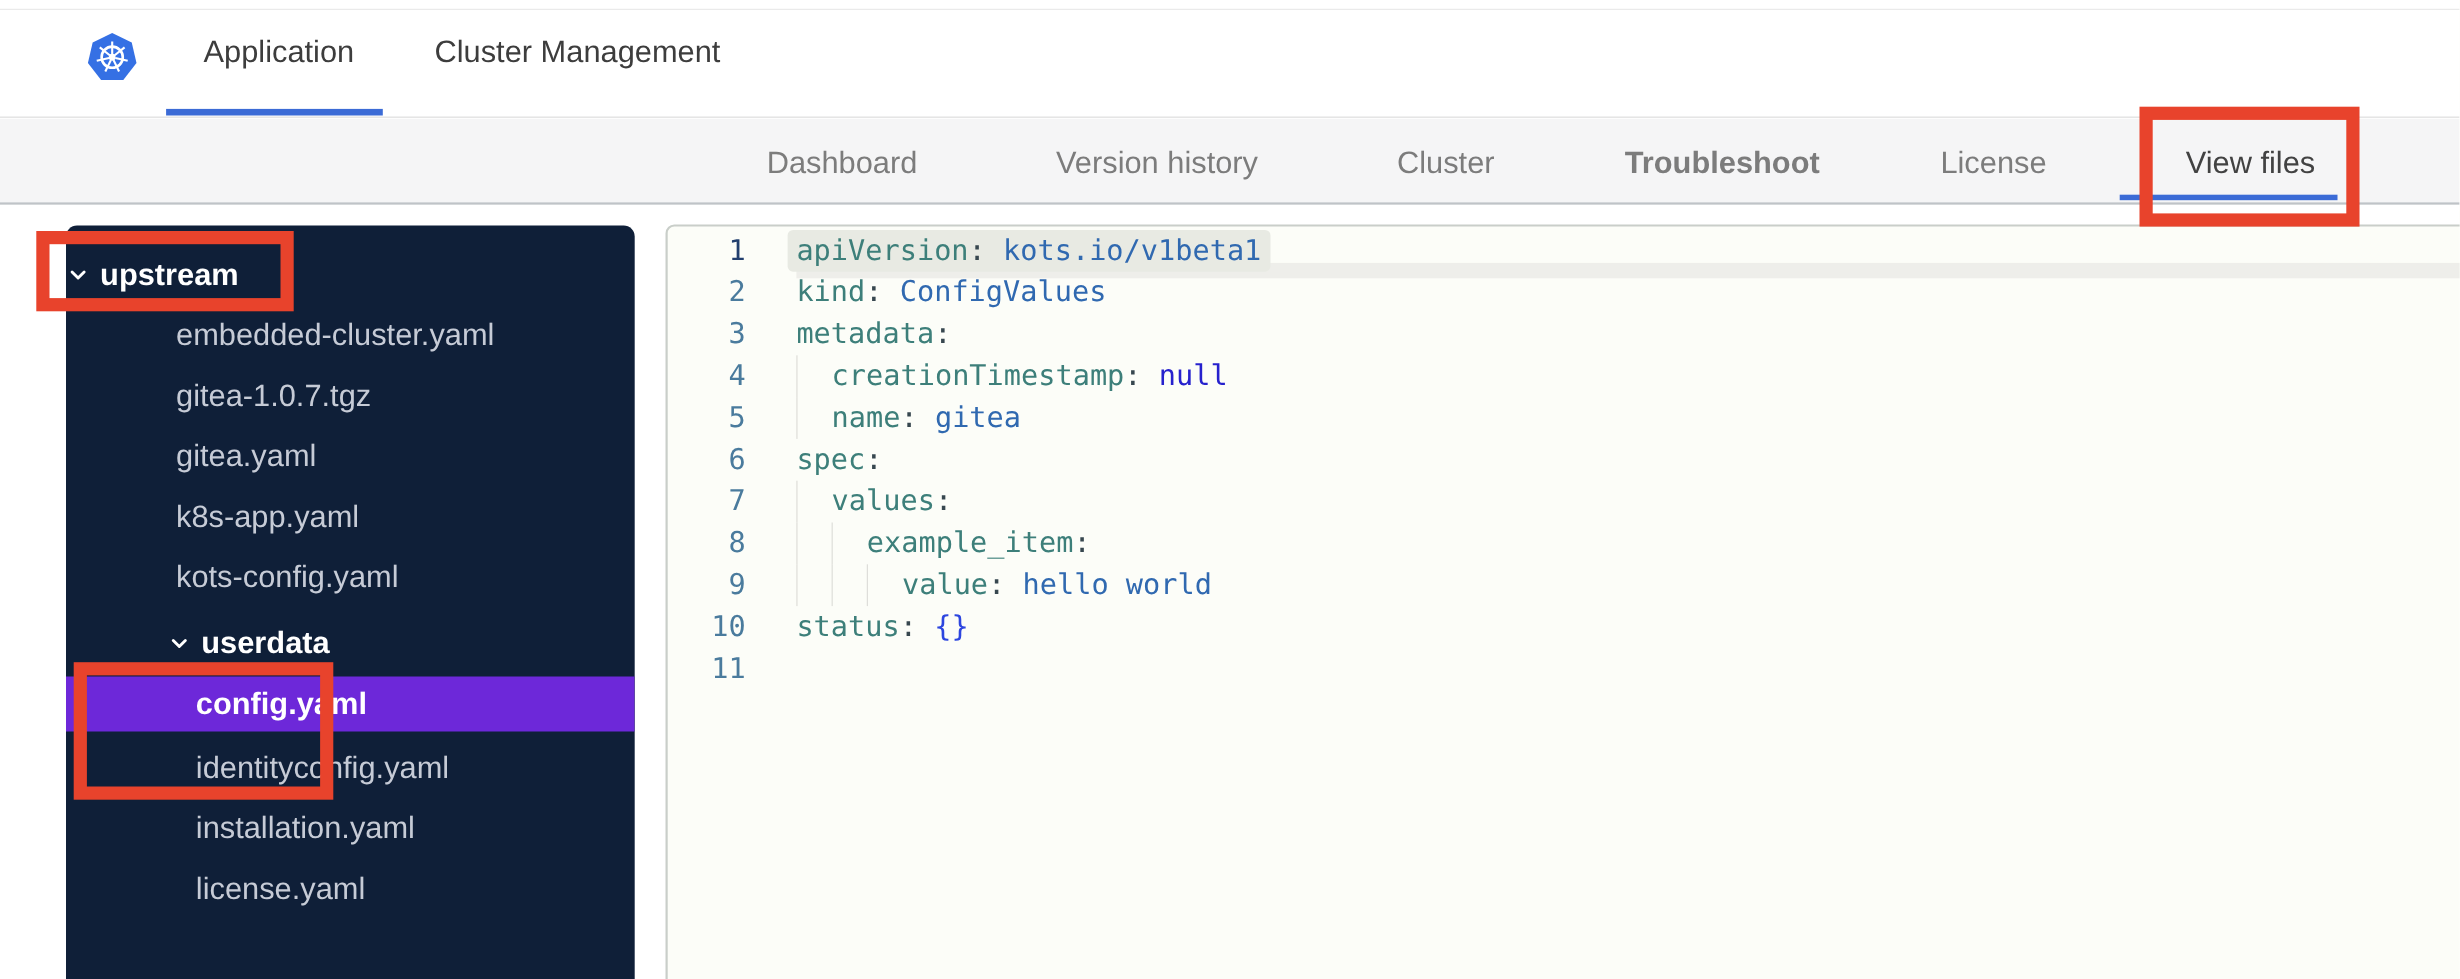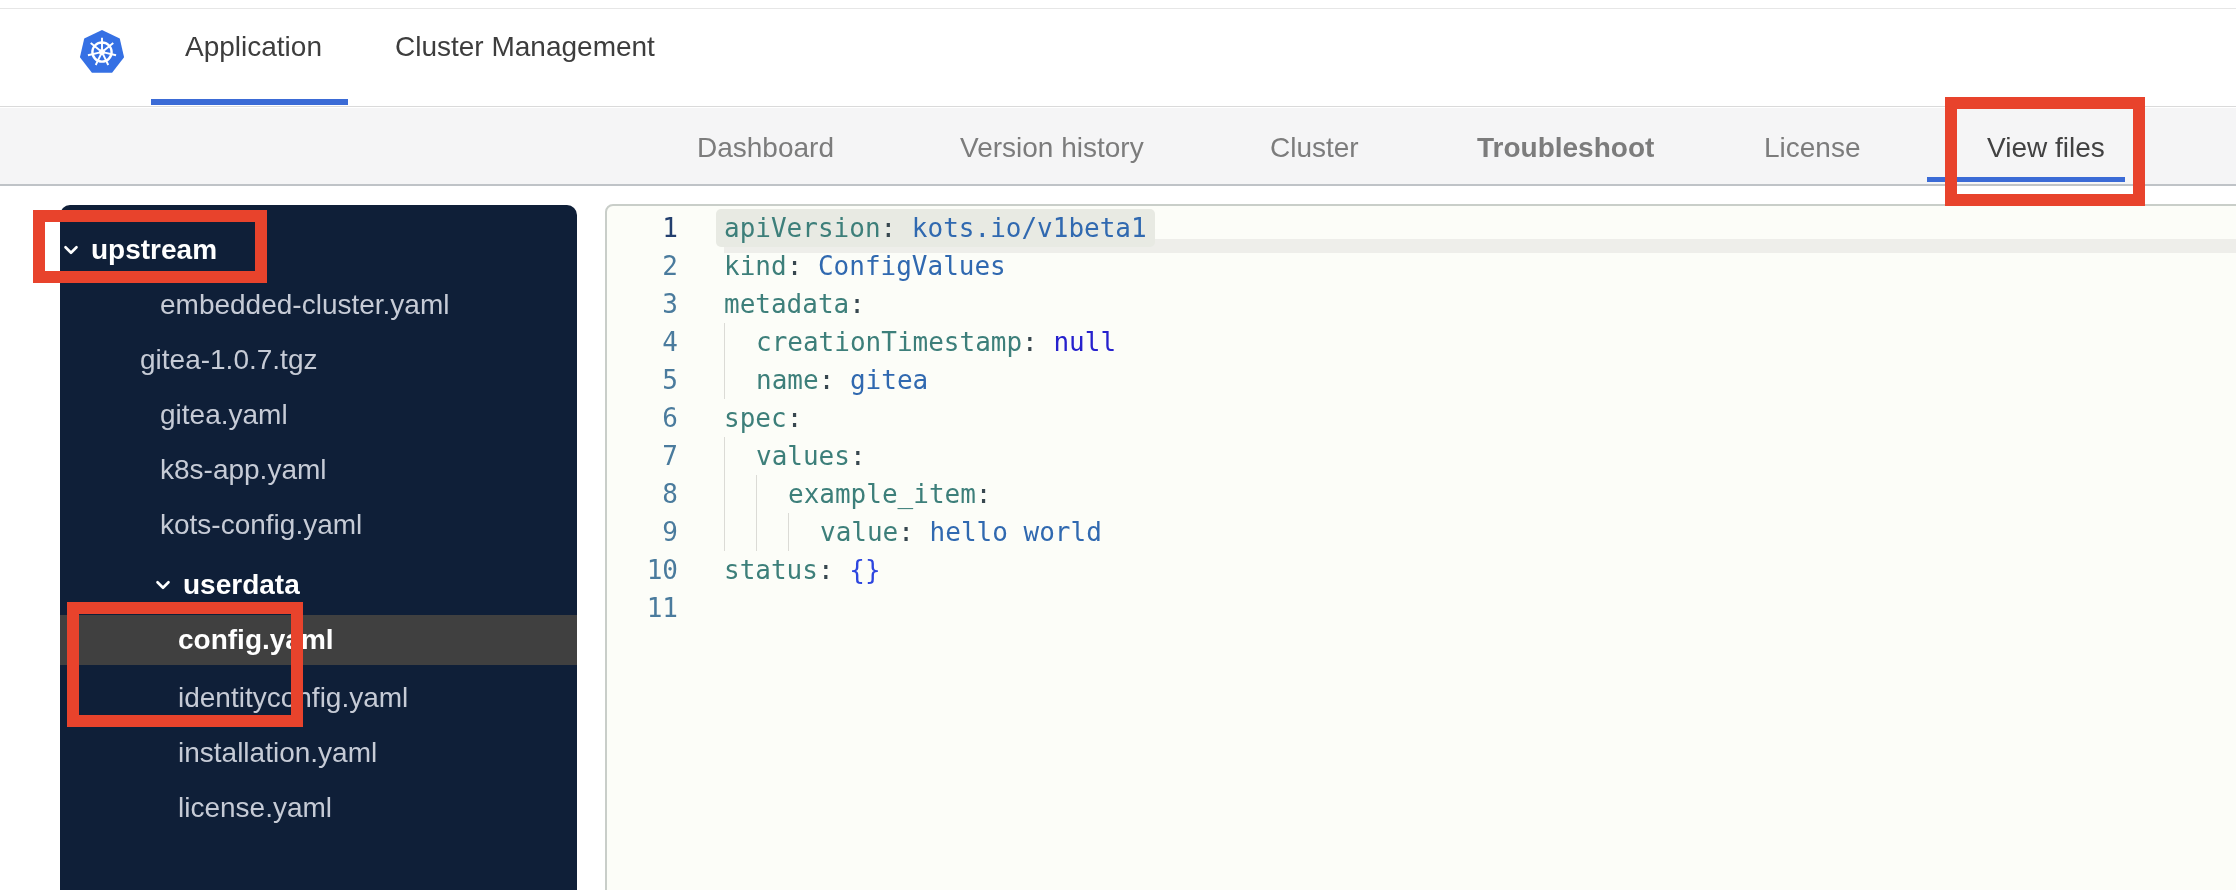--- a/index.html
+++ b/index.html
@@ -23,21 +23,21 @@
   .subnav-item{position:absolute;top:24px;font-size:28px;color:#7c7c7c;cursor:pointer;white-space:nowrap;}
   .subnav-item.active{color:#424242;}
   .subnav-underline{position:absolute;left:1927px;top:69px;width:198px;height:5px;background:#3b6bd6;}
 
   
   .sidebar{position:absolute;left:60px;top:205px;width:517px;height:685px;background:#0f1f38;
            border-radius:10px 10px 0 0;padding-top:25px;box-sizing:border-box;overflow:hidden;}
   .tree-row{height:40px;line-height:40px;margin-top:15px;font-size:28px;color:#c6cbd6;
             display:flex;align-items:center;cursor:pointer;white-space:nowrap;box-sizing:border-box;}
   .tree-row.folder{color:#ffffff;font-weight:bold;}
-  .tree-row.selected{background:#404040;height:50px;line-height:50px;color:#ffffff;font-weight:bold;}
+  .tree-row.selected{background:#6d28d9;height:50px;line-height:50px;color:#ffffff;font-weight:bold;}
   .chevron{display:inline-flex;margin-right:9px;flex:none;}
 
   
   .annotation{position:absolute;border:12px solid #e8432c;box-sizing:border-box;pointer-events:none;z-index:50;}
   .ann-viewfiles{left:1945px;top:97px;width:200px;height:109px;}
   .ann-upstream{left:33px;top:210px;width:234px;height:73px;}
   .ann-userdata{left:67px;top:602px;width:236px;height:125px;}
 
   
   .editor{position:absolute;left:605px;top:204px;width:1640px;height:695px;background:#fcfdf8;
@@ -93,21 +93,21 @@
       <span class="chevron">
         <svg width="22" height="22" viewBox="0 0 20 20">
           <polyline points="5,7.5 10,12.5 15,7.5" fill="none" stroke="#ffffff" stroke-width="2.4" stroke-linecap="round" stroke-linejoin="round"></polyline>
         </svg>
       </span>
       <span>upstream</span>
     </div>
     <div class="tree-row file" style="padding-left: 100px; margin-top: 15px;">
       <span>embedded-cluster.yaml</span>
     </div>
-    <div class="tree-row file" style="padding-left: 80px; margin-top: 15px;">
+    <div class="tree-row file" style="padding-left: 100px; margin-top: 15px;">
       <span>gitea-1.0.7.tgz</span>
     </div>
     <div class="tree-row file" style="padding-left: 100px; margin-top: 15px;">
       <span>gitea.yaml</span>
     </div>
     <div class="tree-row file" style="padding-left: 100px; margin-top: 15px;">
       <span>k8s-app.yaml</span>
     </div>
     <div class="tree-row file" style="padding-left: 100px; margin-top: 15px;">
       <span>kots-config.yaml</span>

